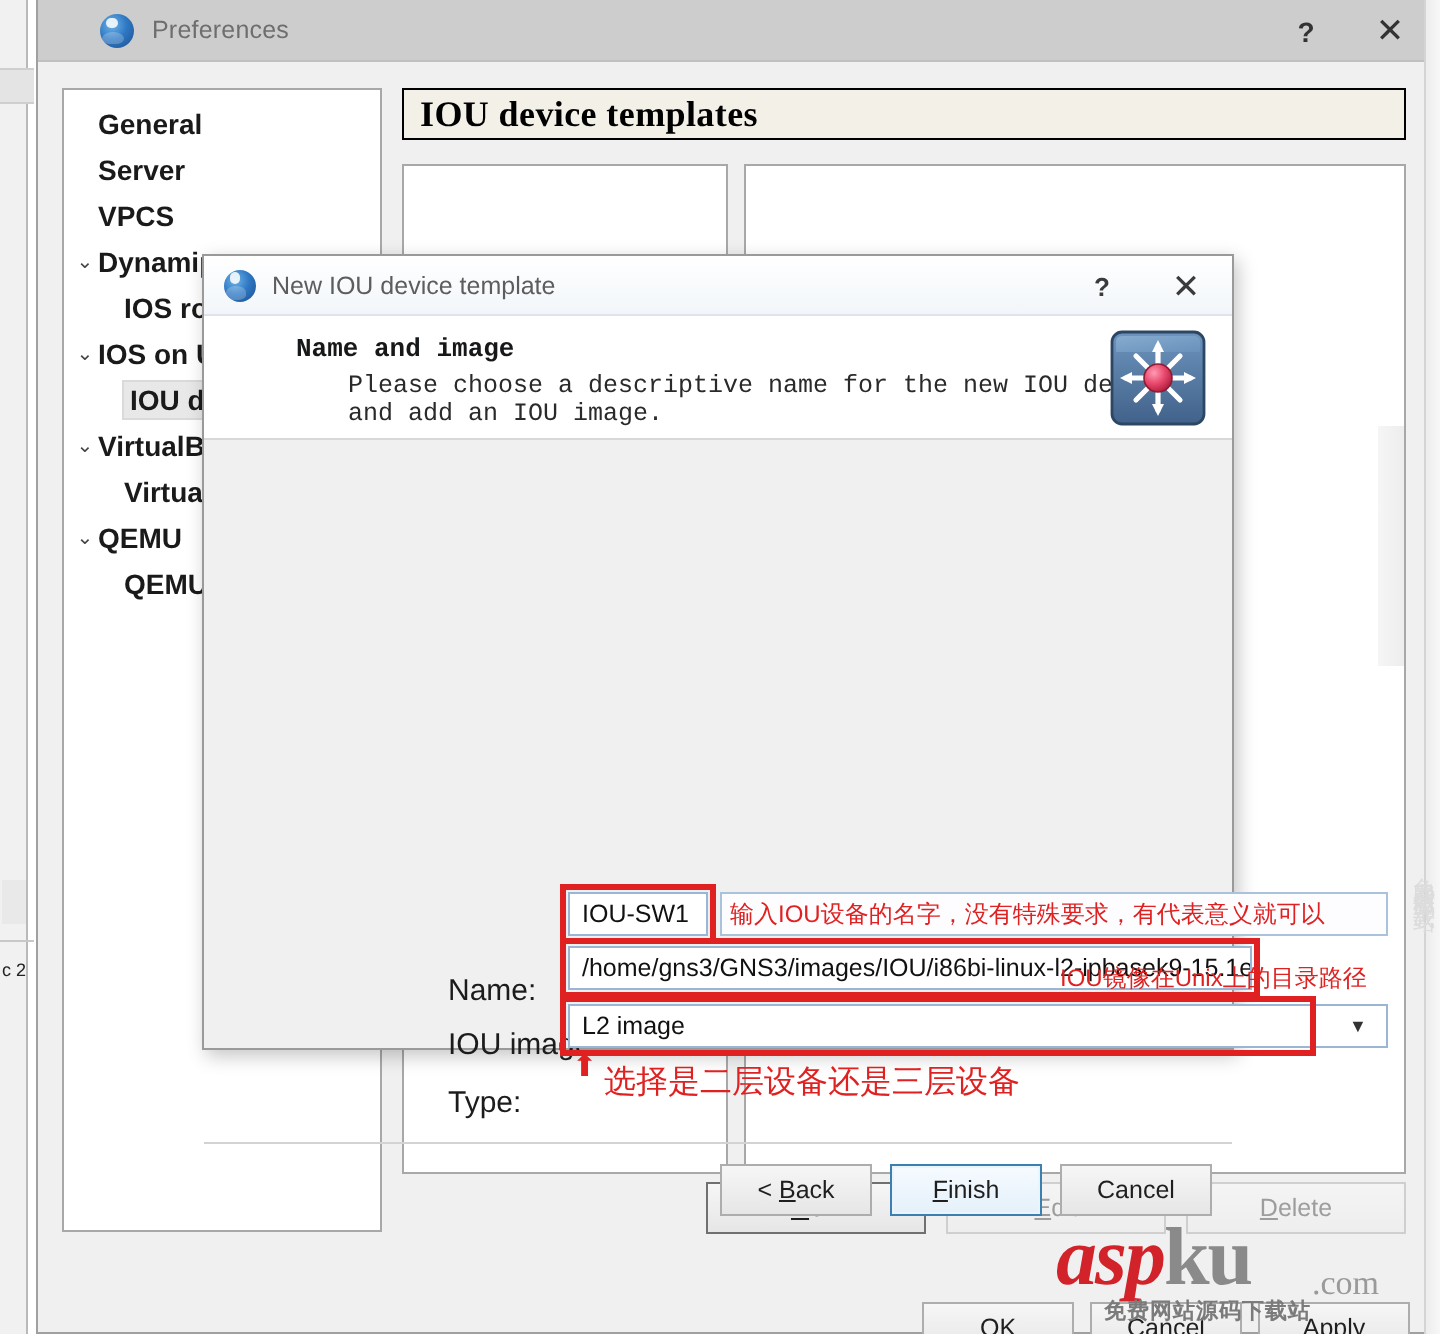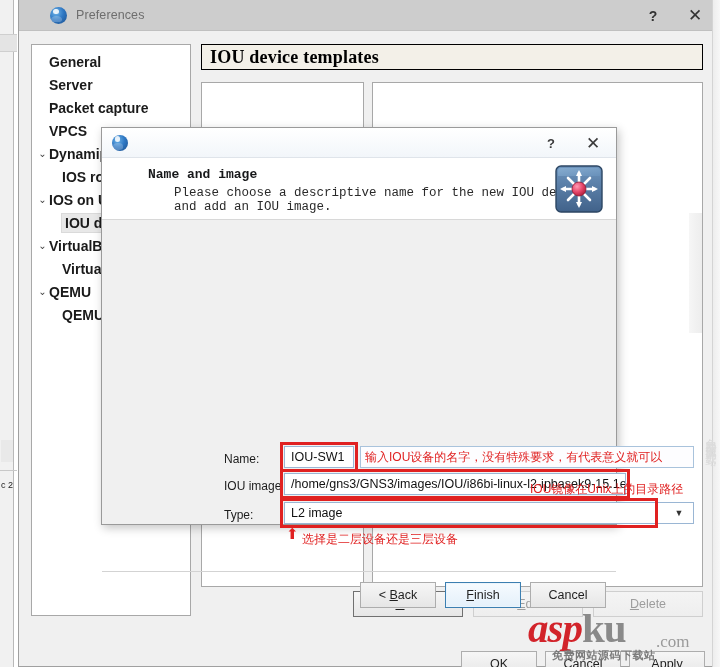--- a/index.html
+++ b/index.html
@@ -212,32 +212,32 @@
   #dlg-banner .b-sub {
     position: absolute; left: 72px; top: 28px;
     font-size: 12.5px; color: #2a2a2a;
   }
   #wizard-icon {
     position: absolute; right: 11px; top: 5px; width: 52px; height: 52px;
   }
 
   #dlg-form { position: relative; height: 100%; }
   .field-label {
-    position: absolute; font-size: 12px; color: #1c1c1c;
+    position: absolute; font-size: 15px; color: #1c1c1c; margin-top: 35px;
   }
   .txtbox {
     position: absolute; background: #ffffff; border: 1px solid #9ab6d4;
     display: flex; align-items: center; padding-left: 6px;
     font-size: 12.5px; color: #111; overflow: hidden; white-space: nowrap;
   }
   .redbox {
     position: absolute; border: 3px solid #e02121; pointer-events: none;
   }
   .anno {
-    position: absolute; font-size: 12px; color: #e02121;
+    position: absolute; font-size: 16px; color: #e02121;
     white-space: nowrap;
   }
   .anno-box {
     position: absolute; border: 1px solid #a9c3dc; background: #fdfdff;
     display: flex; align-items: center; padding-left: 4px;
     font-size: 12px; color: #e02121; white-space: nowrap; overflow: hidden;
   }
   #type-combo {
     position: absolute; left: 182px; top: 282px; width: 410px; height: 22px;
     background: #ffffff; border: 1px solid #9ab6d4; display: flex; align-items: center;
@@ -298,24 +298,20 @@
       <div class="tree-row">
         <span class="chev"></span>
         <span class="lbl">General</span>
       </div>
       <div class="tree-row">
         <span class="chev"></span>
         <span class="lbl">Server</span>
       </div>
       <div class="tree-row">
         <span class="chev"></span>
-        <span class="lbl">Packet capture</span>
-      </div>
-      <div class="tree-row">
-        <span class="chev"></span>
         <span class="lbl">VPCS</span>
       </div>
       <div class="tree-row">
         <span class="chev">⌄</span>
         <span class="lbl">Dynamips</span>
       </div>
       <div class="tree-row child">
         <span class="lbl">IOS routers</span>
       </div>
       <div class="tree-row">
@@ -372,20 +368,21 @@
     </div>
   </div>
 </div>
 
 <div id="dialog">
 
   <div id="dlg-titlebar">
     <div class="dlg-icon">
       <div class="gns3-icon"></div>
     </div>
+    <div class="dlg-title">New IOU device template</div>
     <div class="dlg-btns">
       <div class="dlg-tb-btn h">?</div>
       <div class="dlg-tb-btn x">✕</div>
     </div>
   </div>
 
   <div id="dlg-banner">
     <div class="b-title">Name and image</div>
     <div class="b-sub">Please choose a descriptive name for the new IOU device and add an IOU image.</div>
     <div id="wizard-icon">

